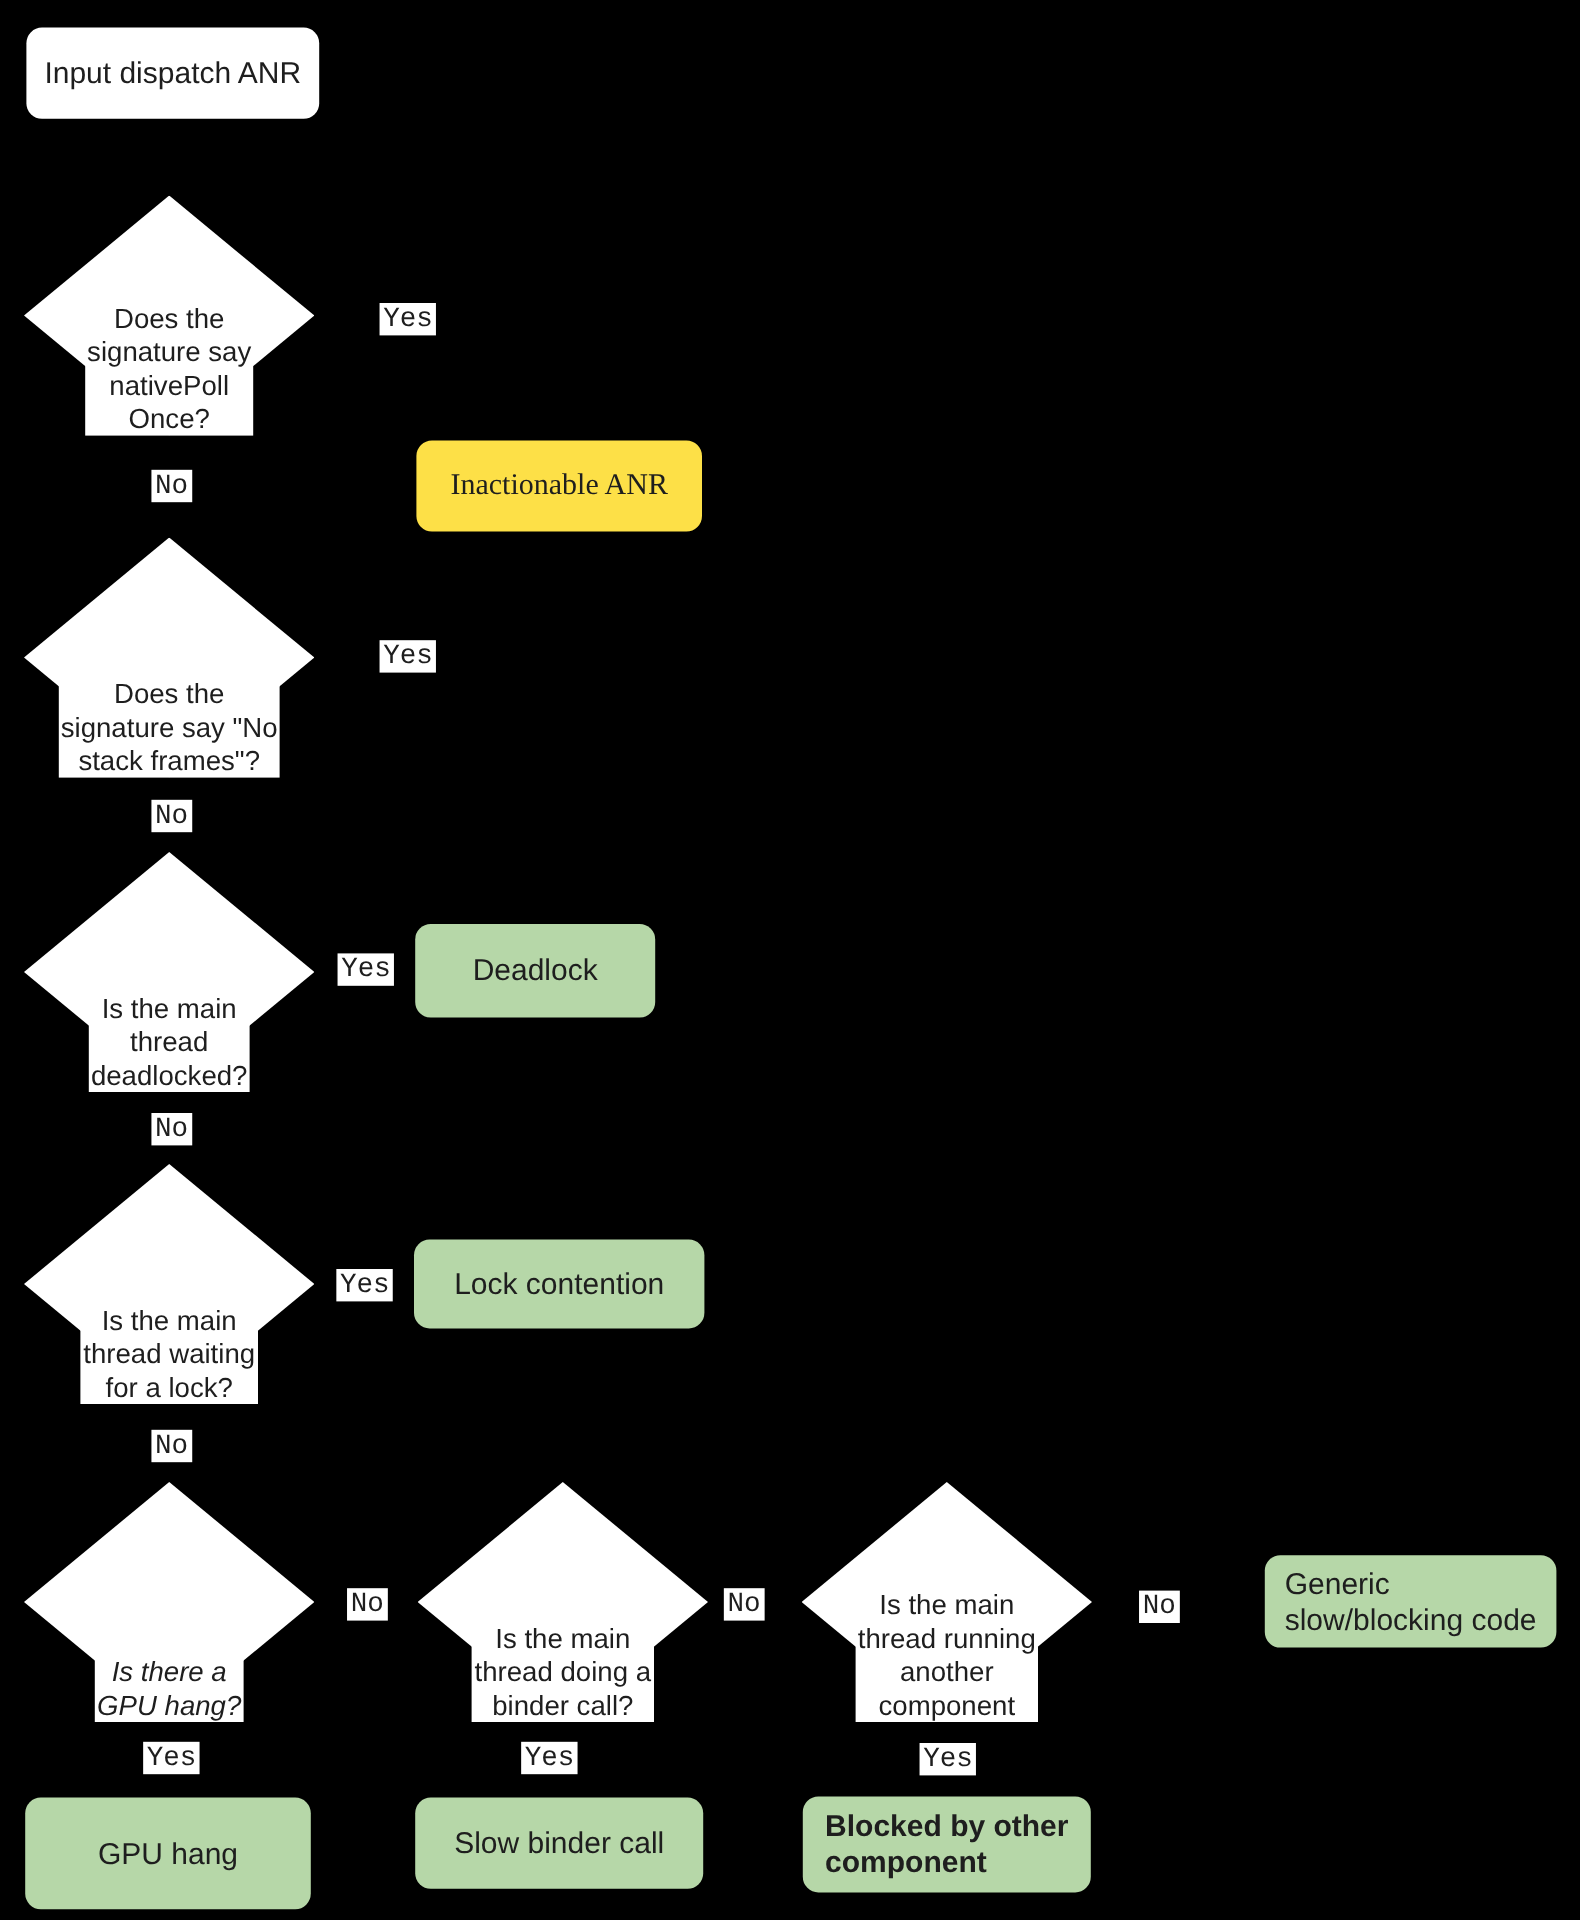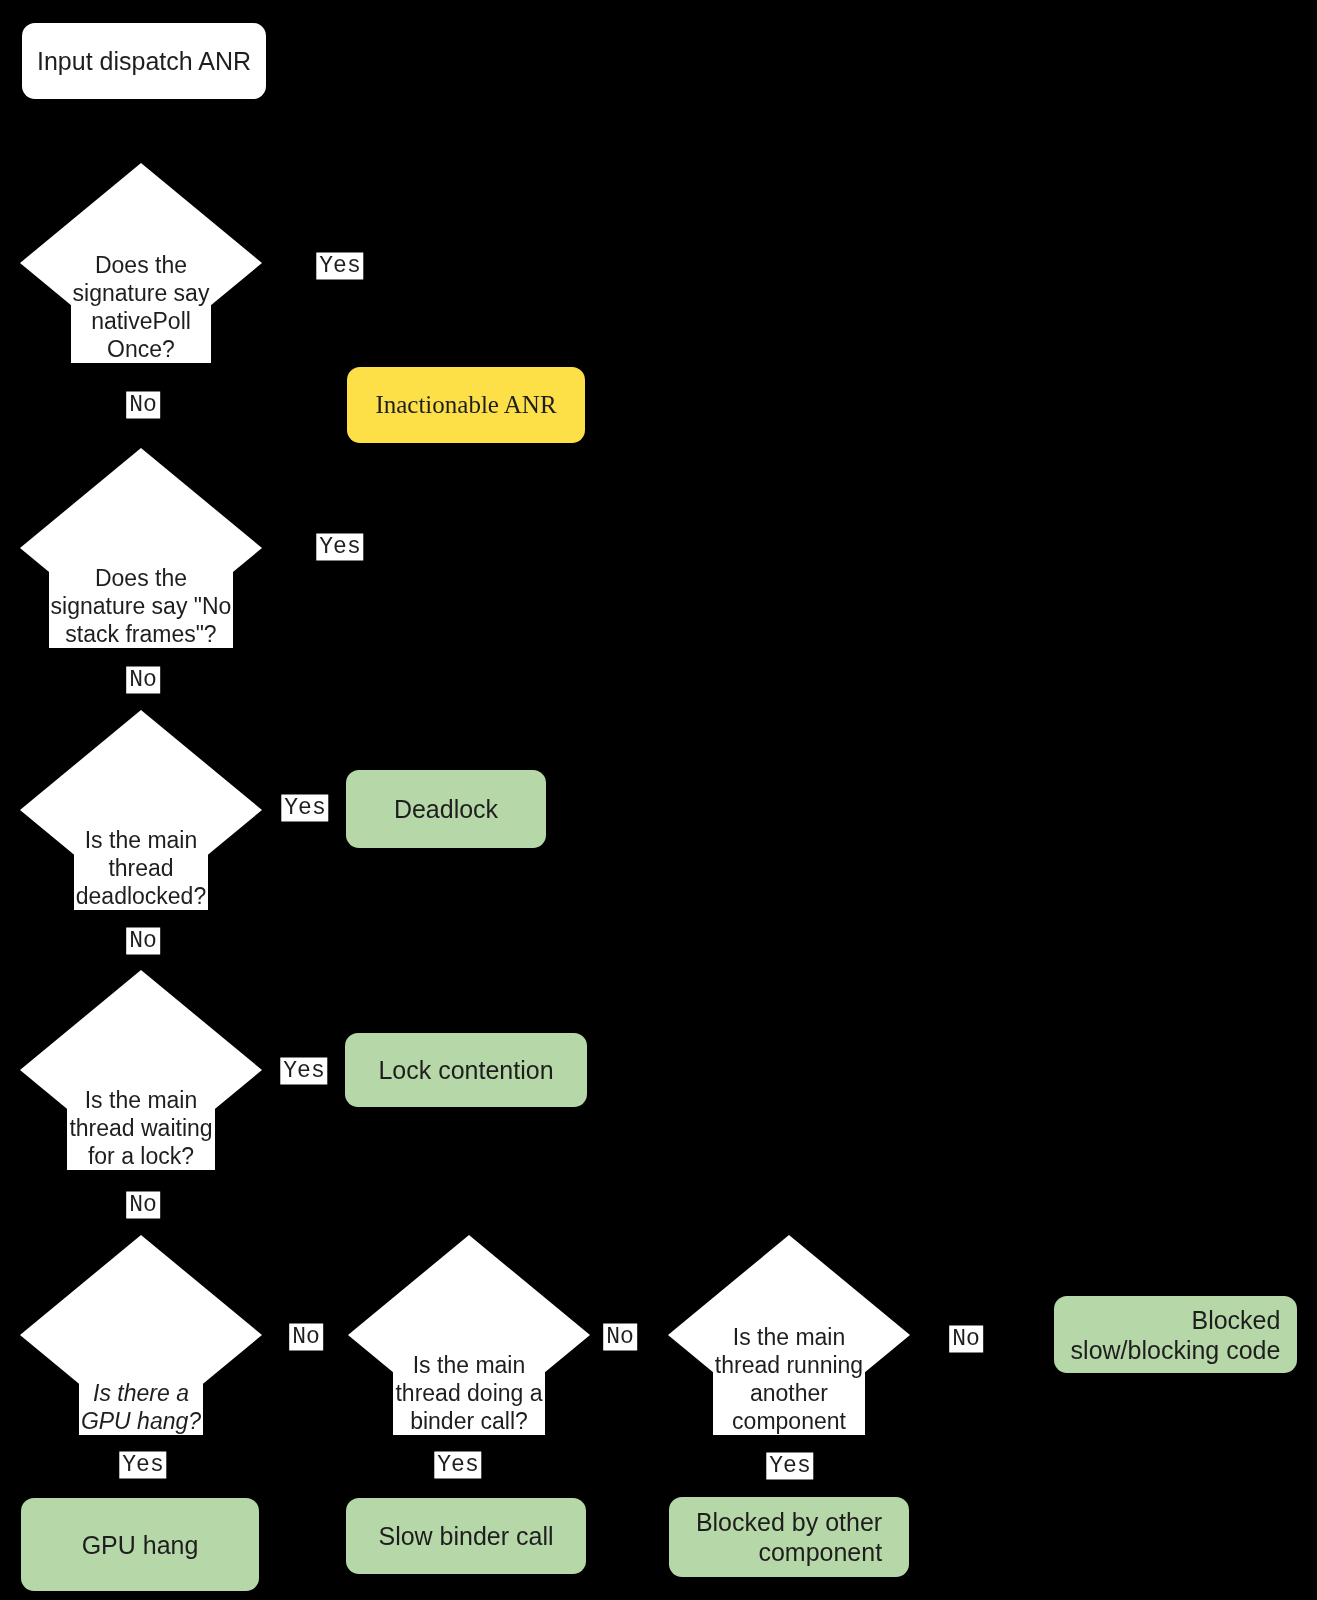--- a/index.html
+++ b/index.html
@@ -8,21 +8,21 @@
     width:1317px;height:1600px;
     background:#000;
     font-family:"Liberation Sans", sans-serif;
     color:#1e1e1e;
     overflow:hidden;
   }
   .node-box{
     position:absolute;
     border-radius:13px;
     display:flex;align-items:center;justify-content:center;
-    text-align:right;
+    text-align:left;
     font-size:25px;line-height:30px;
     white-space:pre-line;
   }
   .white-box{background:#ffffff;}
   .diamond{position:absolute;width:242px;height:200px;
     display:flex;align-items:flex-end;justify-content:center;}
   .dshape{position:absolute;left:0;top:0;right:0;bottom:0;
     background:#ffffff;
     clip-path:polygon(50% 0%,100% 50%,50% 100%,0% 50%);}
   .dtext{position:relative;font-size:23px;line-height:28px;
@@ -88,28 +88,28 @@
 another
 component</div>
   </div>
 
   <div class="node-box" style="left: 347px; top: 367px; width: 238px; height: 76px; background: #fde047; font-family: Liberation Serif, serif;">Inactionable ANR</div>
 
   <div class="node-box" style="left: 346px; top: 770px; width: 200px; height: 78px; background: rgb(182, 215, 168);">Deadlock</div>
 
   <div class="node-box" style="left: 345px; top: 1033px; width: 242px; height: 74px; background: rgb(182, 215, 168);">Lock contention</div>
 
-  <div class="node-box" style="left: 1054px; top: 1296px; width: 243px; height: 77px; background: rgb(182, 215, 168);">Blocked
+  <div class="node-box" style="left: 1054px; top: 1296px; width: 243px; height: 77px; background: rgb(182, 215, 168);">Generic
 slow/blocking code</div>
 
   <div class="node-box" style="left: 21px; top: 1498px; width: 238px; height: 93px; background: rgb(182, 215, 168);">GPU hang</div>
 
   <div class="node-box" style="left: 346px; top: 1498px; width: 240px; height: 76px; background: rgb(182, 215, 168);">Slow binder call</div>
 
-  <div class="node-box" style="left: 669px; top: 1497px; width: 240px; height: 80px; background: rgb(182, 215, 168);">Blocked by other
+  <div class="node-box" style="left: 669px; top: 1497px; width: 240px; height: 80px; background: rgb(182, 215, 168); font-weight: bold;">Blocked by other
 component</div>
 
   <div class="edge-label" style="left:340px;top:266px;">Yes</div>
   <div class="edge-label" style="left:143px;top:405px;">No</div>
 
   <div class="edge-label" style="left:340px;top:547px;">Yes</div>
   <div class="edge-label" style="left:143px;top:680px;">No</div>
 
   <div class="edge-label" style="left:305px;top:808px;">Yes</div>
   <div class="edge-label" style="left:143px;top:941px;">No</div>

